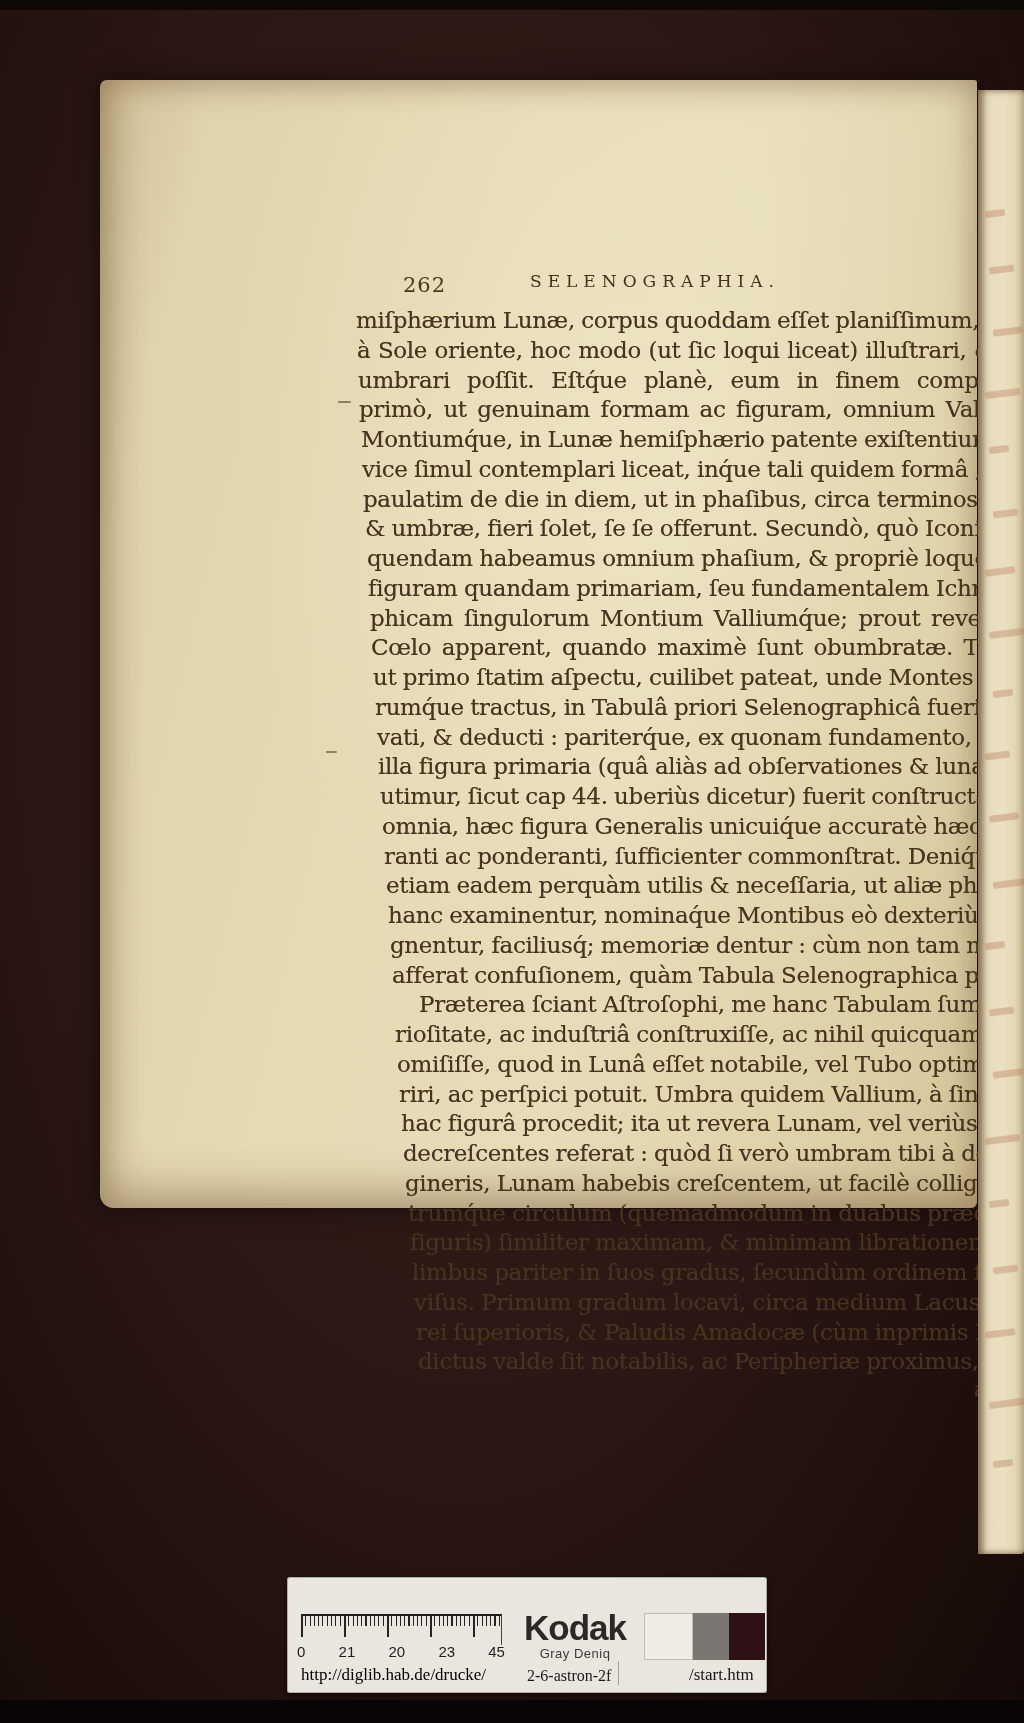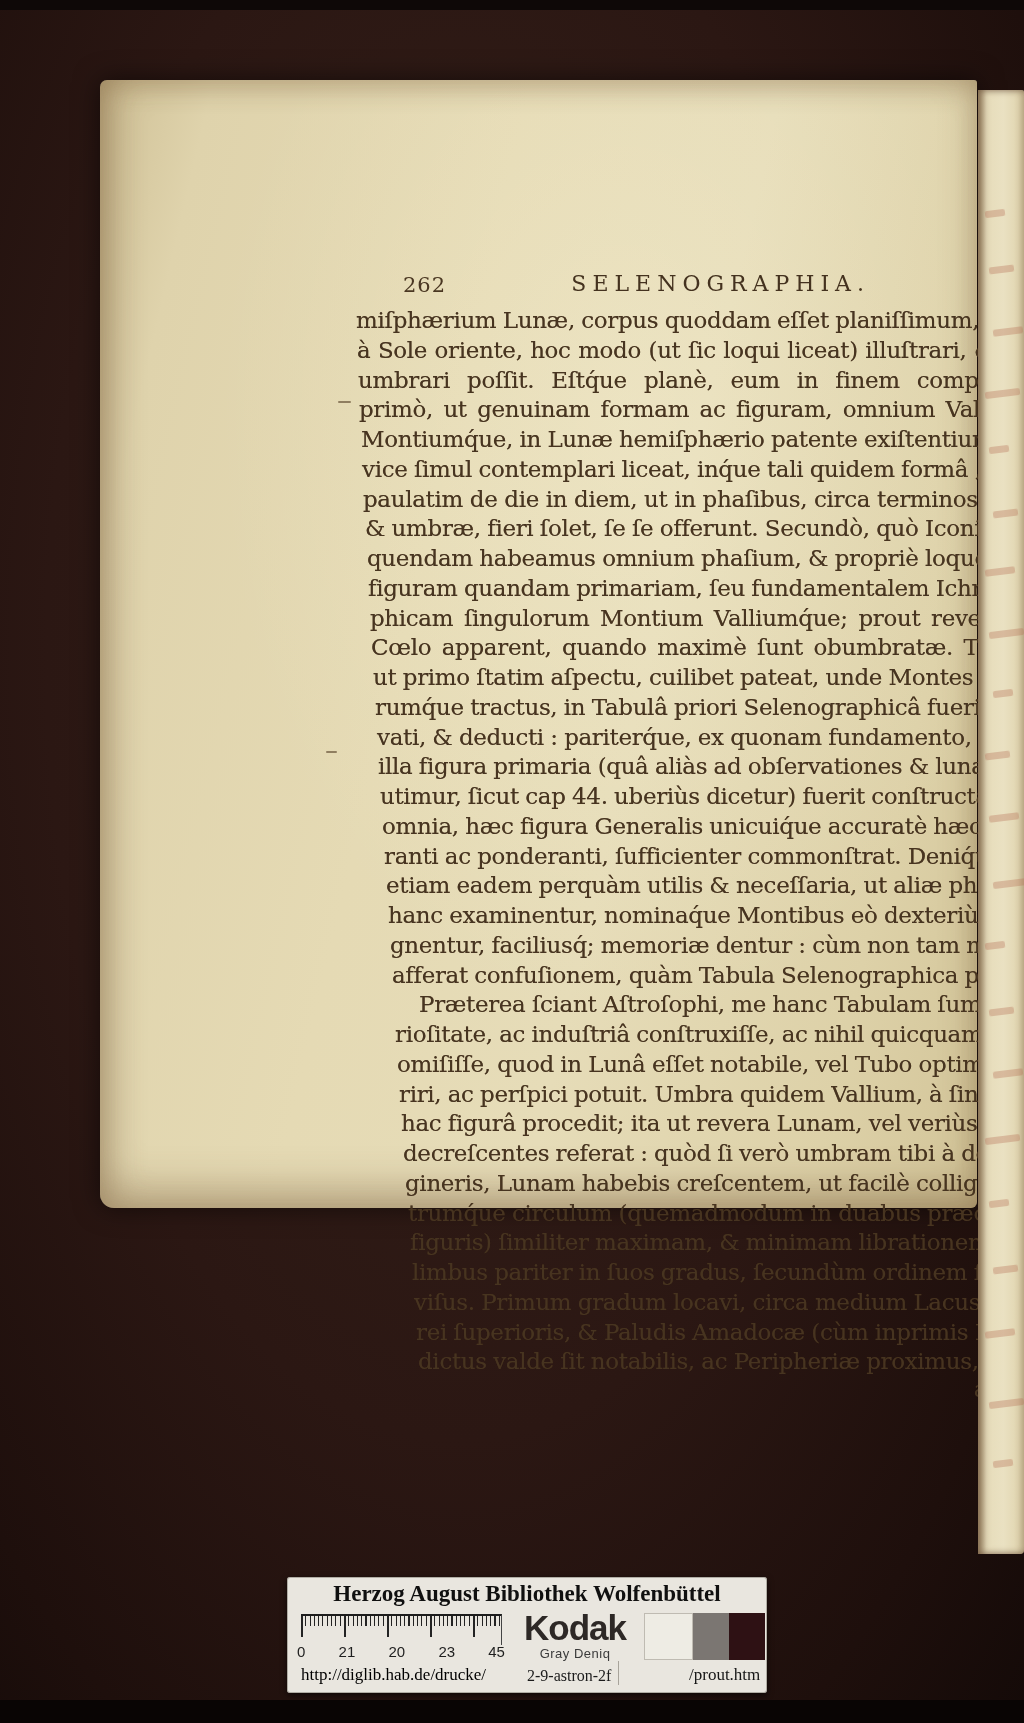--- a/index.html
+++ b/index.html
@@ -11,21 +11,21 @@
 
   
   .page{position:absolute;left:100px;top:80px;width:877px;height:1128px;
     border-radius:7px 3px 6px 14px;
     background:
       radial-gradient(ellipse at 60% 30%, rgba(255,250,225,0.25) 0%, rgba(255,250,225,0) 55%),
       linear-gradient(103deg,#cfc096 0%, #dfd3ac 10%, #e5dab4 38%, #e6dcb8 60%, #ddd1a8 85%, #d2c498 100%);
     box-shadow: inset 0 -22px 38px rgba(98,66,32,0.28), inset 14px 0 34px rgba(105,74,40,0.22),
       inset 0 10px 22px rgba(120,90,50,0.18), 0 0 26px rgba(0,0,0,0.55);}
   .pagenum{position:absolute;left:303px;top:193px;font-size:21px;color:#4a3722;letter-spacing:1px;}
-  .runhead{position:absolute;left:430px;top:191px;width:340px;text-align:right;font-size:22px;
+  .runhead{position:absolute;left:430px;top:191px;width:340px;text-align:left;font-size:17px;
     letter-spacing:6px;color:#44321f;}
   .textblock{position:absolute;left:256px;top:226px;width:681px;font-size:23px;line-height:29.75px;
     color:#473420;letter-spacing:-0.35px;word-spacing:-0.5px;
     text-shadow:0 0 0.5px rgba(70,48,25,0.6);}
   .textblock .line{text-align:justify;text-align-last:justify;white-space:nowrap;height:29.75px;}
   .textblock .line.nojust{text-align:left;text-align-last:left;}
   .textblock .line.indent{text-indent:26px;}
   .catchword{position:absolute;left:256px;top:1296px;width:681px;text-align:right;font-size:23px;
     color:#473420;letter-spacing:-0.3px;}
   .marginnote{position:absolute;left:242px;top:927px;width:92px;font-size:14px;line-height:21px;
@@ -141,36 +141,35 @@
       <div class="ghost" style="top: 980px; left: 15px; width: 30px;"></div>
       <div class="ghost" style="top: 1046px; left: 7px; width: 35px;"></div>
       <div class="ghost" style="top: 1110px; left: 11px; width: 20px;"></div>
       <div class="ghost" style="top: 1176px; left: 15px; width: 25px;"></div>
       <div class="ghost" style="top: 1240px; left: 7px; width: 30px;"></div>
       <div class="ghost" style="top: 1310px; left: 11px; width: 35px;"></div>
       <div class="ghost" style="top: 1370px; left: 15px; width: 20px;"></div>
     </div>
 
   <div class="banner">
-    <div class="banner-title">Herzog August Bibliothek Wolfenbüttel</div>
     <div class="ruler"></div>
     <div class="ruler-numbers" id="rulernums">
         <span>0</span>
         <span>21</span>
         <span>20</span>
         <span>23</span>
         <span>45</span>
       </div>
     <div class="kodak-wrap">
       <div class="kodak">Kodak</div>
       <div class="grayscale-label">Gray Deniq</div>
     </div>
     <div class="patch patch-white"></div>
     <div class="patch patch-gray"></div>
     <div class="patch patch-dark"></div>
     <div class="banner-url">http://diglib.hab.de/drucke/</div>
-    <div class="banner-shelfmark">2-9-astron-2f</div>
-    <div class="banner-start">/prout.htm</div>
+    <div class="banner-shelfmark">2-6-astron-2f</div>
+    <div class="banner-start">/start.htm</div>
     <div class="vsep"></div>
   </div>
 
   <div class="bottomshade"></div>
 </div>
 
 </body></html>

